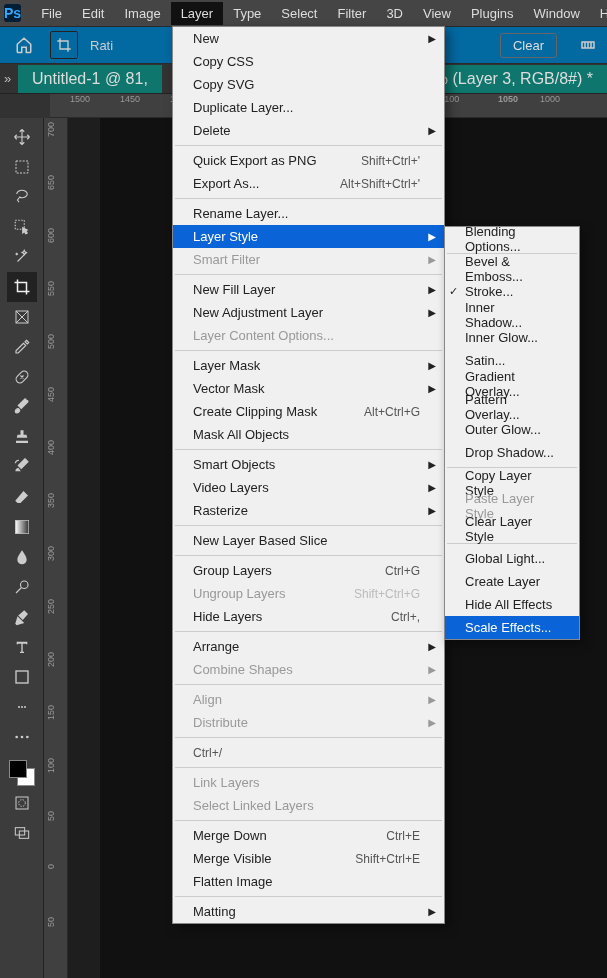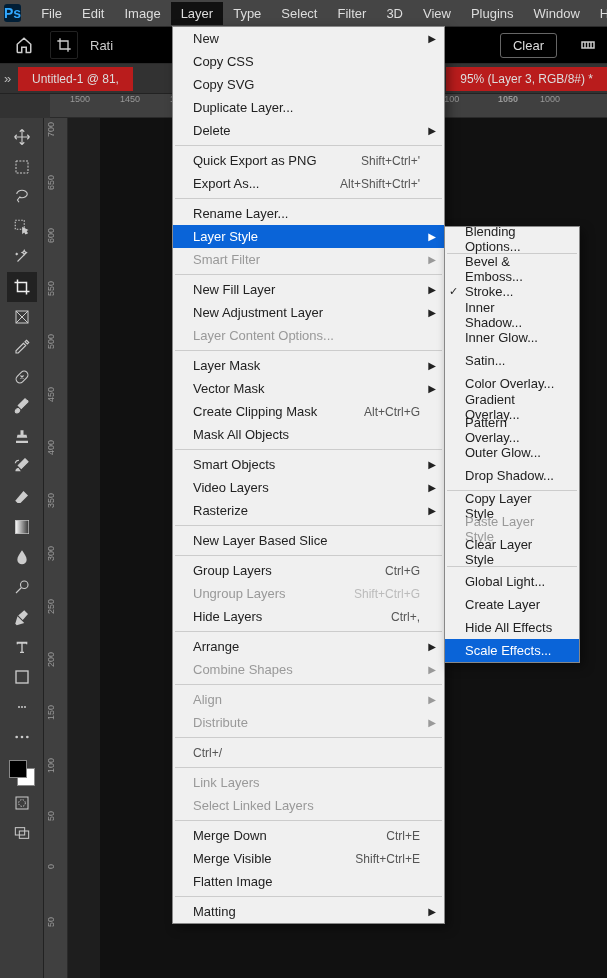--- a/index.html
+++ b/index.html
@@ -1,29 +1,29 @@
 <!DOCTYPE html>
 <html><head>
 <meta charset="utf-8">
 <style>
   * { box-sizing: border-box; margin: 0; padding: 0; }
   body { font-family: "Segoe UI", Tahoma, sans-serif; font-size: 13px; background: #323232; width: 607px; height: 978px; overflow: hidden; position: relative; color: #ddd; }
   .menubar { height: 26px; background: #454545; display: flex; align-items: center; padding: 0 4px; }
   .ps-logo { width: 18px; height: 18px; background: #001e36; color: #31a8ff; font-weight: bold; font-size: 14px; display: flex; align-items: center; justify-content: center; border-radius: 3px; margin-right: 10px; }
   .mnu { padding: 4px 10px; color: #ddd; cursor: default; }
   .mnu.active { background: #111; text-align: center; }
-  .toolbar { height: 38px; background: #000000; border-top: 1px solid #2a2a2a; border-bottom: 1px solid #2a2a2a; display: flex; align-items: center; padding: 17px 10px; gap: 12px; }
+  .toolbar { height: 38px; background: #0369a1; border-top: 1px solid #2a2a2a; border-bottom: 1px solid #2a2a2a; display: flex; align-items: center; padding: 17px 10px; gap: 12px; }
   .home-btn { width: 28px; height: 28px; display: flex; align-items: center; justify-content: center; }
   .crop-btn { width: 28px; height: 28px; display: flex; align-items: center; justify-content: center; border:1px solid #222; border-radius:2px; }
   .toolbar-label { color: #ccc; }
   .clear-btn { margin-left: auto; border: 1px solid #666; padding: 4px 12px; border-radius: 3px; color: #ddd; }
   .gear { margin-left: 10px; width: 18px; }
   .tabbar { height: 30px; background: #323232; display: flex; align-items: center; border-bottom: 1px solid #222; position: relative; }
   .arrow-toggle { width: 10px; margin-left: 4px; color: #bbb; }
-  .tab { background: #b91c1c; padding: 5px 14px; color: #ddd; font-size: 12px; margin-left: 4px; }
+  .tab { background: #0f766e; padding: 5px 14px; color: #ddd; font-size: 16px; margin-left: 4px; }
   .tab.right { margin-left: auto; }
   .hruler { height: 24px; background: #404040; margin-left: 50px; position: relative; overflow: hidden; border-bottom:1px solid #2a2a2a; }
   .hruler .tick { position: absolute; top: 0; font-size: 9px; color: #999; }
   .work { display: flex; height: calc(100% - 118px); }
   .tools { width: 44px; background: #3c3c3c; border-right: 1px solid #222; display: flex; flex-direction: column; align-items: center; padding-top: 4px; }
   .tool { width: 30px; height: 30px; display: flex; align-items: center; justify-content: center; margin: 0; color: #ccc; }
   .tool.active { background: #222; }
   .swatch { margin-top: 6px; position: relative; width: 30px; height: 30px; }
   .swatch .fg { position: absolute; width: 18px; height: 18px; background: #000; border: 1px solid #888; left: 2px; top: 2px; }
   .swatch .bg { position: absolute; width: 18px; height: 18px; background: #fff; border: 1px solid #888; right: 2px; bottom: 2px; }
@@ -425,23 +425,20 @@
     <div class="dd-row">
       <span class="lbl">Inner Shadow...</span>
     </div>
     <div class="dd-row">
       <span class="lbl">Inner Glow...</span>
     </div>
     <div class="dd-row">
       <span class="lbl">Satin...</span>
     </div>
     <div class="dd-row">
-      <span class="lbl">Color Overlay...</span>
-    </div>
-    <div class="dd-row">
       <span class="lbl">Gradient Overlay...</span>
     </div>
     <div class="dd-row">
       <span class="lbl">Pattern Overlay...</span>
     </div>
     <div class="dd-row">
       <span class="lbl">Outer Glow...</span>
     </div>
     <div class="dd-row">
       <span class="lbl">Drop Shadow...</span>

